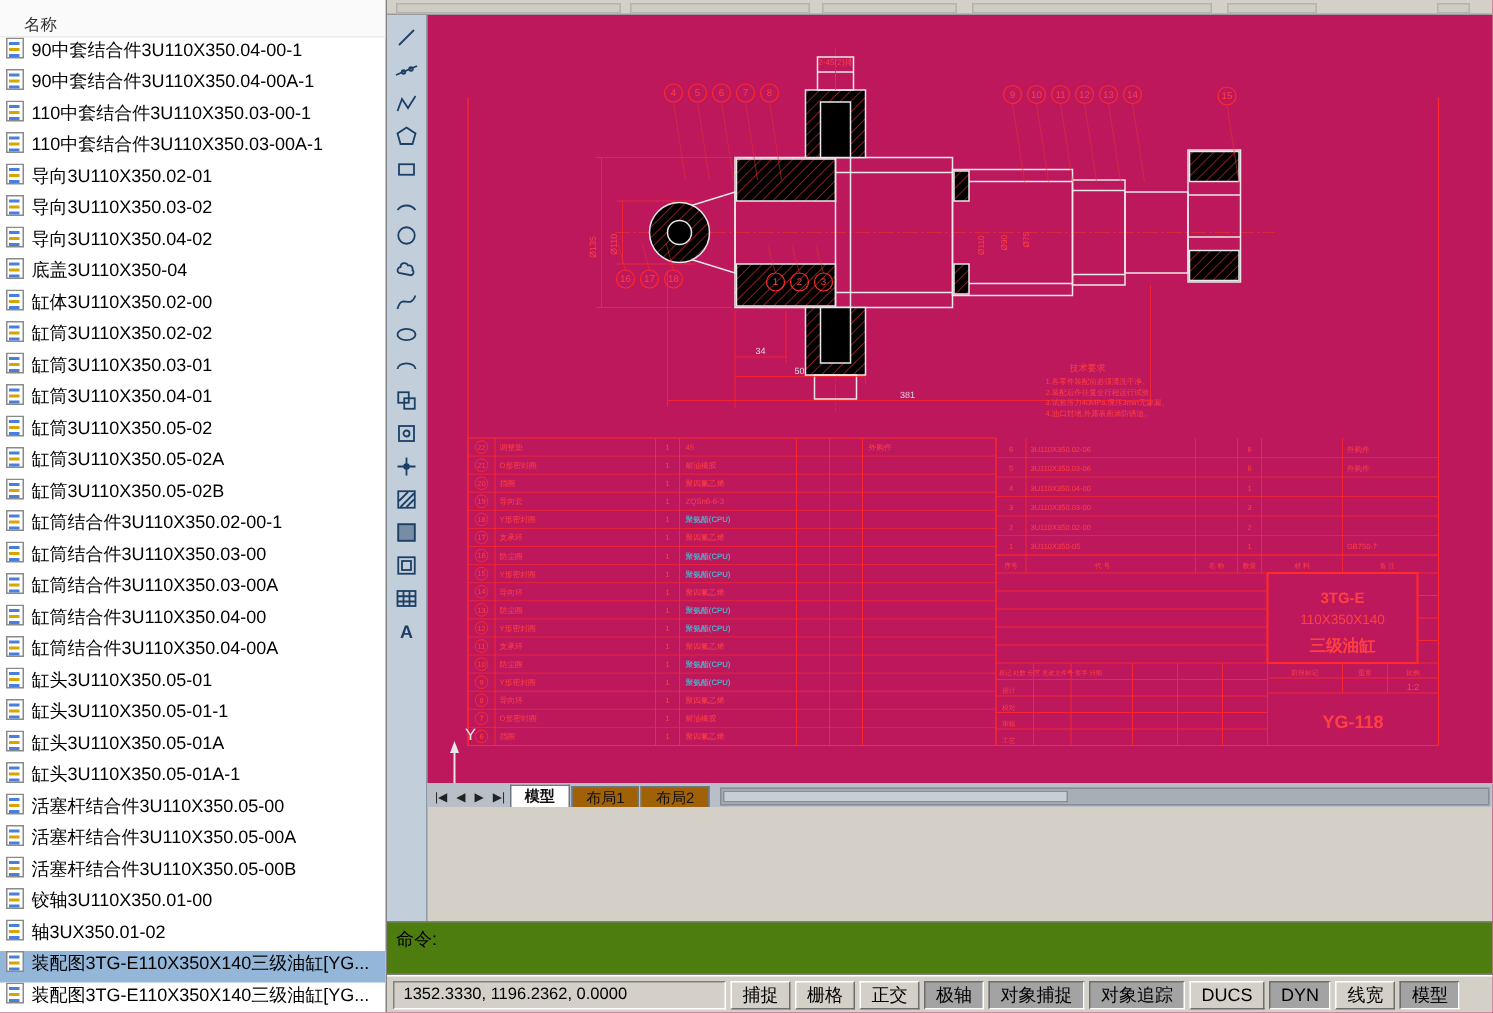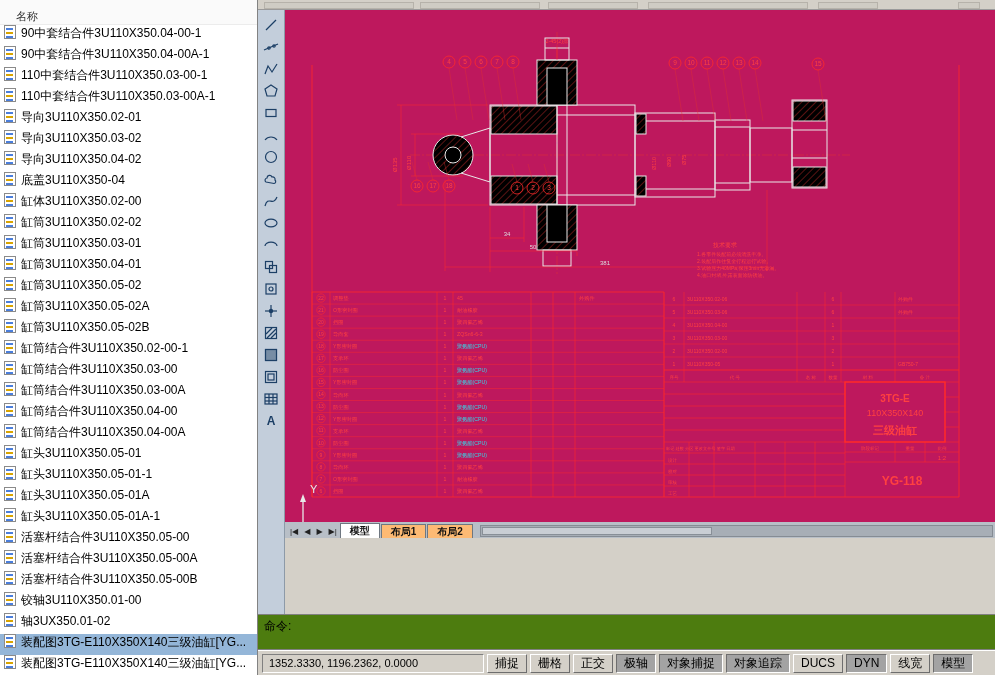--- a/index.html
+++ b/index.html
@@ -24,21 +24,21 @@
   #mid{flex:1;display:flex;min-height:0;}
   #draw-toolbar{width:27px;flex:none;background:#c3cedb;border-right:1px solid #8d9aa8;padding-top:4px;display:flex;flex-direction:column;align-items:center;gap:1px;}
   .tool-btn{width:24px;height:21px;flex:none;display:flex;align-items:center;justify-content:center;color:#1c3f66;}
   #canvas-col{flex:1;display:flex;flex-direction:column;min-width:0;}
   #canvas{height:512px;flex:none;background:#be185d;position:relative;overflow:hidden;}
   #canvas svg{position:absolute;left:0;top:0;}
 
   
   #tabbar{height:16px;flex:none;background:#b8bfc7;display:flex;align-items:flex-end;font-size:10px;padding-left:2px;}
   .tab-nav{font-size:8px;color:#222;padding:0 3px 2px 3px;}
-  .tab{padding:0 9px;border:1px solid #6f7780;border-bottom:none;background:#fdba74;height:14px;display:flex;align-items:center;margin-right:1px;color:#111;font-weight:bold;}
+  .tab{padding:0 9px;border:1px solid #6f7780;border-bottom:none;background:#a16207;height:14px;display:flex;align-items:center;margin-right:1px;color:#111;}
   .tab.active{background:#fff;font-weight:bold;height:15px;}
   #tab-scroll{flex:1;height:12px;margin:0 2px 1px 6px;background:#a7aeb6;border:1px solid #858c94;position:relative;}
   #tab-scroll .thumb{position:absolute;left:1px;top:1px;bottom:1px;width:45%;background:#c9ced4;border:1px solid #888f97;}
 
   
   #cmd{height:36px;flex:none;background:#4d7c0f;border:1px solid #808080;border-left:none;border-right:none;font-size:12px;color:#000;padding:3px 6px;}
   #statusbar{height:25px;flex:none;background:#d4d0c8;display:flex;align-items:center;gap:3px;padding:0 4px;font-size:12px;border-top:1px solid #fff;}
   #coords{width:222px;flex:none;height:19px;border:1px solid;border-color:#808080 #fff #fff #808080;display:flex;align-items:center;padding-left:6px;font-size:11px;color:#000;background:#d4d0c8;}
   .sb-btn{height:19px;padding:0 7px;display:flex;align-items:center;border:1px solid;border-color:#fff #6e6e6e #6e6e6e #fff;background:#d4d0c8;color:#000;white-space:nowrap;}
   .sb-btn.active{border-color:#6e6e6e #fff #fff #6e6e6e;background:#a3a3a3;}

